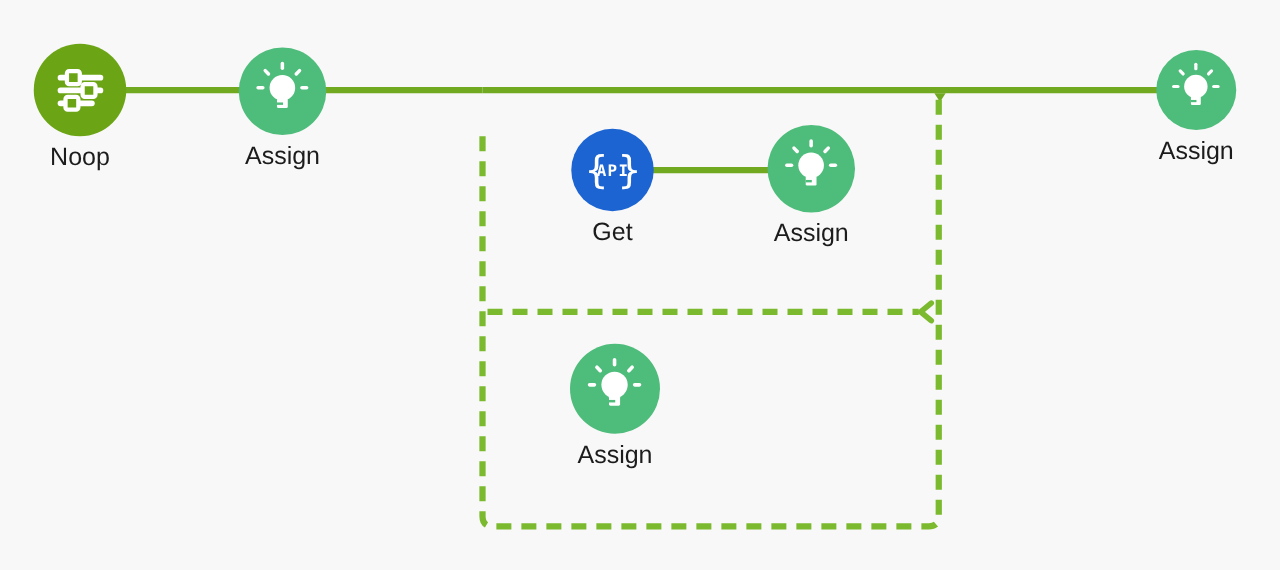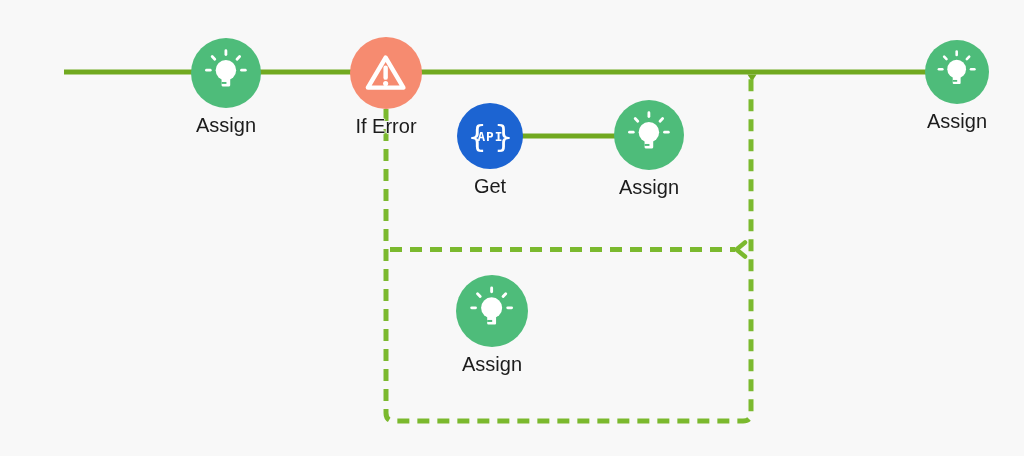--- a/index.html
+++ b/index.html
@@ -30,49 +30,56 @@
       <line x1="490" y1="136" x2="649" y2="136"></line>
     </g>
     <path d="M747.5 74.5 H756.5 L752 81.5 Z" style="fill: rgb(113, 169, 32);"></path>
     <g class="dashed" style="stroke: rgb(123, 185, 46);">
       <path d="M386 109 V413 Q386 421 394 421 H743 Q751 421 751 413 V79"></path>
       <path d="M390 249.5 H735"></path>
       <path class="arrow" d="M745 242.5 L736.5 249.5 L745 256.5"></path>
     </g>
   </svg>
 
+  <div class="node" style="left:64px;top:35px;">
+    <div class="circle" style="width: 74px; height: 74px; background-color: rgb(107, 164, 20); color: rgb(107, 164, 20);">
+      <svg viewBox="0 0 48 48">
+        <g stroke="#fff" stroke-width="4" stroke-linecap="round">
+          <line x1="10" y1="15" x2="38" y2="15"></line>
+          <line x1="10" y1="24" x2="38" y2="24"></line>
+          <line x1="10" y1="33" x2="32" y2="33"></line>
+        </g>
+        <g fill="currentColor" stroke="#fff" stroke-width="3">
+          <rect x="14.5" y="10.5" width="9" height="9" rx="1.5"></rect>
+          <rect x="25.5" y="19.5" width="9" height="9" rx="1.5"></rect>
+          <rect x="13.5" y="28.5" width="9" height="9" rx="1.5"></rect>
+        </g>
+      </svg>
+    </div>
+    <div class="label">Noop</div>
+  </div>
 
   <div class="node" style="left:226px;top:38px;">
     <div class="circle" style="width: 70px; height: 70px; background-color: rgb(78, 188, 122); color: rgb(78, 188, 122);">
       <svg viewBox="0 0 48 48">
         <g stroke="#fff" stroke-width="2.6" stroke-linecap="round">
           <line x1="38.5" y1="21.5" x2="42" y2="21.5"></line>
           <line x1="34.3" y1="11.3" x2="36.7" y2="8.8"></line>
           <line x1="24" y1="7" x2="24" y2="3.5"></line>
           <line x1="13.7" y1="11.3" x2="11.3" y2="8.8"></line>
           <line x1="9.5" y1="21.5" x2="6" y2="21.5"></line>
         </g>
         <circle cx="24" cy="21.5" r="9.5" fill="#fff"></circle>
         <rect x="20" y="29.5" width="8" height="7" rx="1" fill="#fff"></rect>
         <rect x="20" y="32.4" width="4.5" height="1.8" fill="currentColor"></rect>
       </svg>
     </div>
     <div class="label">Assign</div>
   </div>
 
-  <div class="node" style="left:386px;top:37px;">
-    <div class="circle" style="width: 72px; height: 72px; background-color: rgb(246, 139, 112); color: rgb(246, 139, 112);">
-      <svg viewBox="0 0 48 48">
-        <polygon points="24,10.5 40,37.5 8,37.5" fill="none" stroke="#fff" stroke-width="4" stroke-linejoin="round"></polygon>
-        <line x1="24" y1="19.5" x2="24" y2="28.5" stroke="#fff" stroke-width="4" stroke-linecap="round"></line>
-        <circle cx="24" cy="33.8" r="2.3" fill="#fff"></circle>
-      </svg>
-    </div>
-    <div class="label">If Error</div>
-  </div>
 
   <div class="node" style="left:490px;top:103px;">
     <div class="circle" style="width: 66px; height: 66px; background-color: rgb(28, 100, 210); color: rgb(28, 100, 210);">
       <svg viewBox="0 0 48 48">
         <text class="api-brace" x="11" y="34" font-size="30" fill="#fff" text-anchor="middle">{</text>
         <text class="api-word" x="24" y="28.5" font-size="12.5" fill="#fff" text-anchor="middle">API</text>
         <text class="api-brace" x="37" y="34" font-size="30" fill="#fff" text-anchor="middle">}</text>
       </svg>
     </div>
     <div class="label">Get</div>

